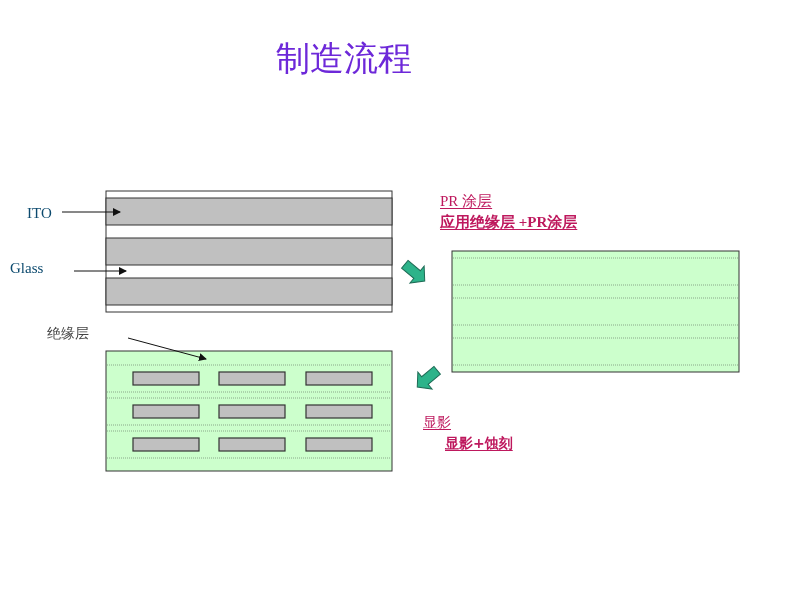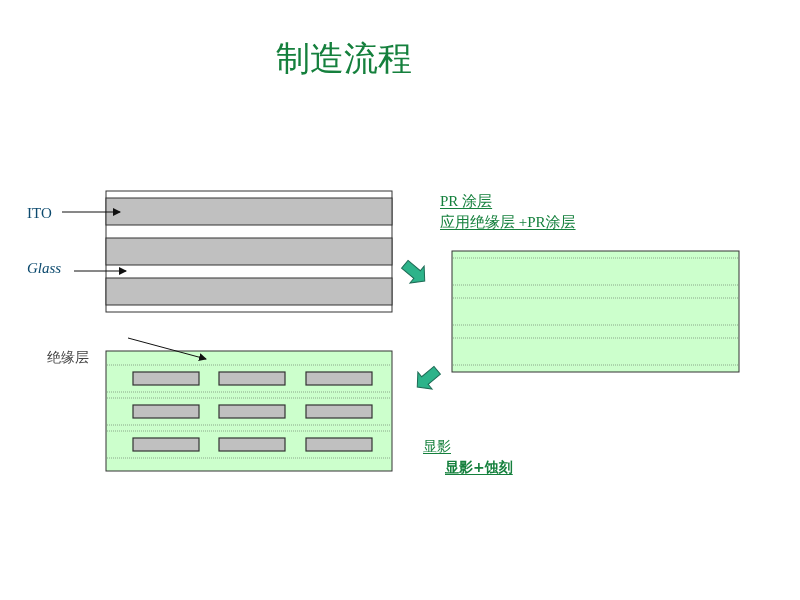--- a/index.html
+++ b/index.html
@@ -5,26 +5,26 @@
     html, body { margin: 0; padding: 0; }
     body {
       width: 800px; height: 600px; background: #ffffff;
       position: relative; overflow: hidden;
       font-family: "Liberation Serif", "DejaVu Serif", serif;
       color: #222;
     }
     .title {
       position: absolute; left: 0; top: 36px; width: 688px;
       text-align: center; font-size: 34px;
-      font-family: "DejaVu Sans", sans-serif; color: #15803d;
+      font-family: "DejaVu Sans", sans-serif; color: #6d28d9;
     }
     svg#diagram { position: absolute; left: 0; top: 0; }
     .lbl { position: absolute; font-size: 15px; color: #0c4a6e; white-space: nowrap; }
-    .u { text-decoration: underline; text-underline-offset: 2px; color: #15803d; }
-    .cjk { font-family: "DejaVu Sans", sans-serif; font-size: 14px; margin-top: 24px; }
+    .u { text-decoration: underline; text-underline-offset: 2px; color: #be185d; }
+    .cjk { font-family: "DejaVu Sans", sans-serif; font-size: 14px; }
   </style>
 </head>
 <body>
 
 <div class="title">制造流程</div>
 
 <svg id="diagram" width="800" height="600" viewBox="0 0 800 600">
   <defs>
     <marker id="ah" markerWidth="8" markerHeight="8" refX="7" refY="4" orient="auto">
       <path d="M0,0 L8,4 L0,8 z" fill="#111"></path>
@@ -79,20 +79,20 @@
         <rect x="306" y="405" width="66" height="13"></rect>
       <rect x="133" y="438" width="66" height="13"></rect>
         <rect x="219" y="438" width="66" height="13"></rect>
         <rect x="306" y="438" width="66" height="13"></rect>
     </g>
   </g>
   <line x1="128" y1="338" x2="206" y2="359" stroke="#111" stroke-width="1" marker-end="url(#ah)"></line>
 </svg>
 
 <div class="lbl" style="left:27px; top:205px;">ITO</div>
-<div class="lbl" style="left:27px; top:260px;font-style:italic;">Glass</div>
+<div class="lbl" style="left:10px; top:260px;">Glass</div>
 <div class="lbl cjk" style="left:47px; top:325px; color:#444;">绝缘层</div>
 
 <div class="lbl u" style="left:440px; top:192px;">PR 涂层</div>
-<div class="lbl u" style="left:440px; top:213px;">应用绝缘层 +PR涂层</div>
+<div class="lbl u" style="left:440px; top:213px;font-weight:bold;">应用绝缘层 +PR涂层</div>
 
 <div class="lbl u cjk" style="left:423px; top:414px;">显影</div>
 <div class="lbl u cjk" style="left:445px; top:435px;font-weight:bold;">显影+蚀刻</div>
 
 </body></html>

